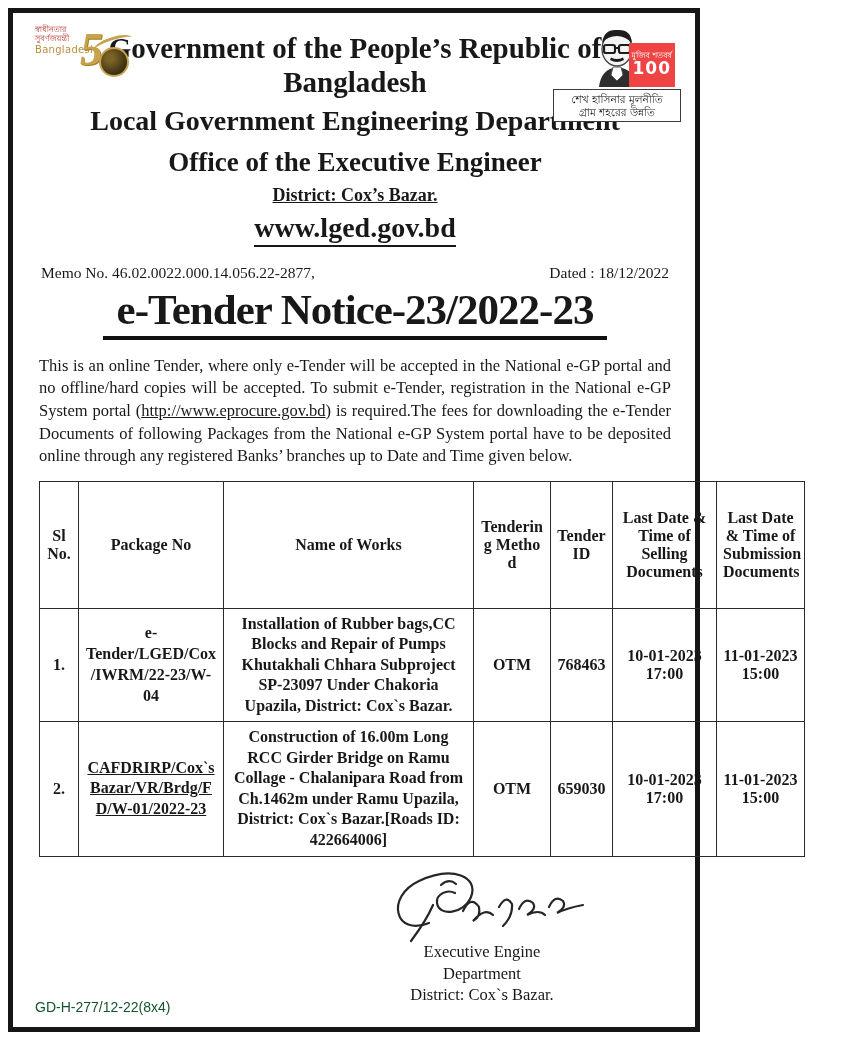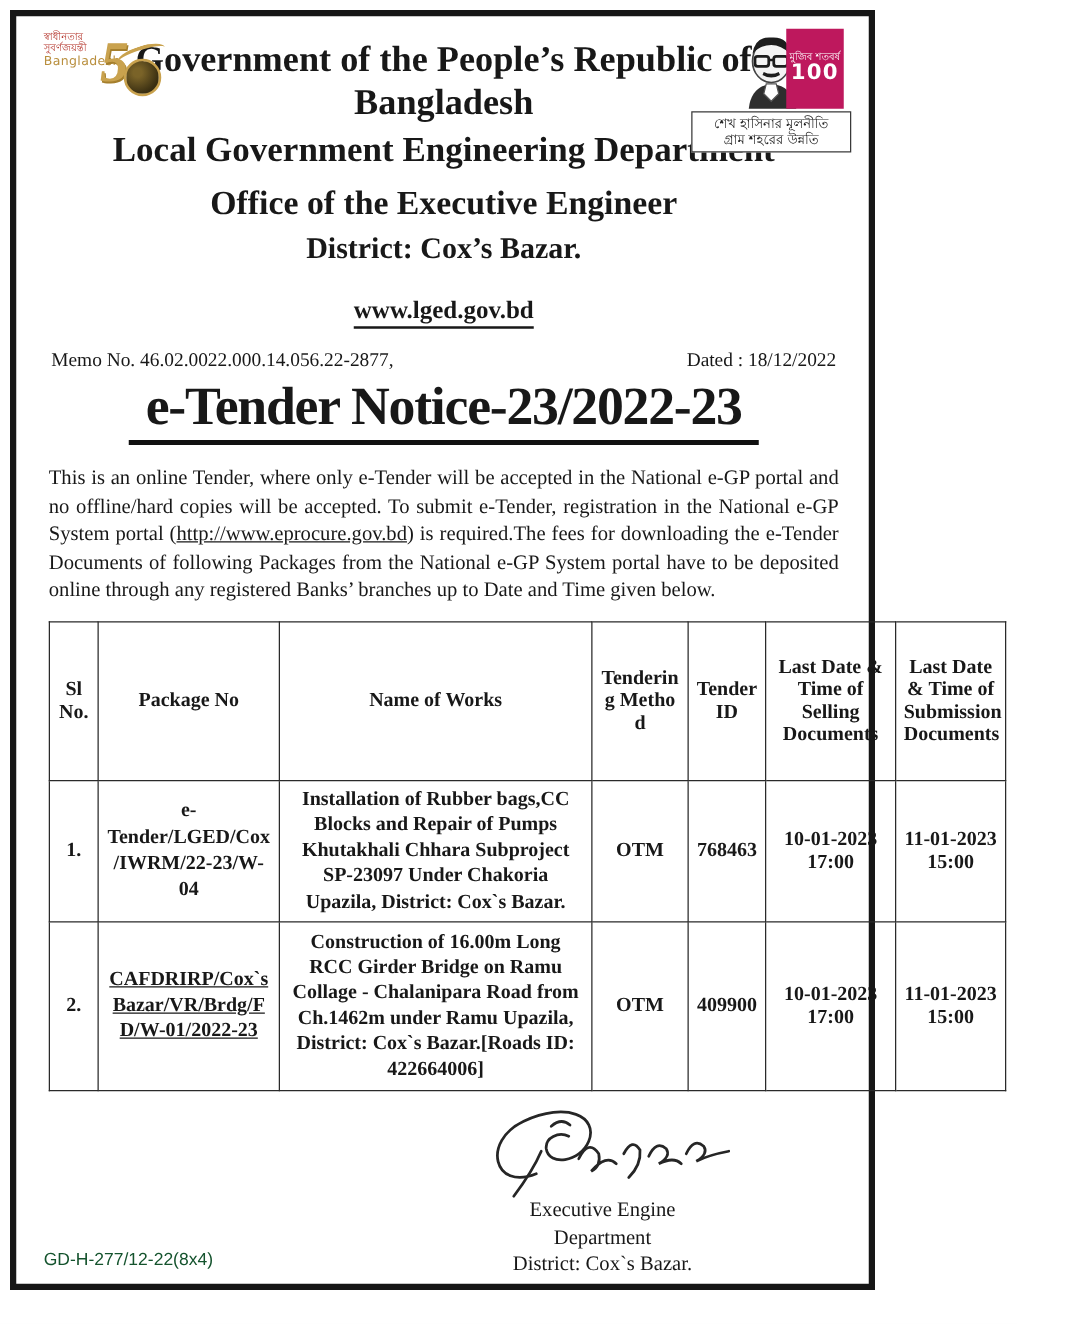--- a/index.html
+++ b/index.html
@@ -17,42 +17,42 @@
     width: 692px; height: 1024px;
     border: 5px solid #161616;
     padding: 10px 24px 0 26px;
   }
   
   .header { position: relative; text-align: center; padding-top: 8px; }
   .org-line { font-weight: bold; line-height: 1.18; }
   .org-1 { font-size: 29px; }
   .org-2 { font-size: 28px; margin-top: 5px; }
   .org-3 { font-size: 27px; margin-top: 10px; }
-  .org-4 { font-size: 24px; margin-top: 6px; }
-  .website { display: inline-block; font-size: 20px; font-weight: bold; margin-top: 23px;
+  .org-4 { font-size: 18px; margin-top: 6px; text-decoration: underline; }
+  .website { display: inline-block; font-size: 28px; font-weight: bold; margin-top: 5px;
              border-bottom: 2px solid #181818; padding-bottom: 1px; }
   
   .logo50 { position: absolute; left: -4px; top: 2px; width: 96px; height: 72px; text-align: left; }
   .logo50 .bn-small { font-size: 8px; color: #b5372e; line-height: 1.15; width: 58px;
                       font-family: "DejaVu Sans", sans-serif; }
   .logo50 .brand { font-size: 10px; color: #b98f3e; letter-spacing: .3px; margin-top: 1px;
                    font-family: "DejaVu Sans", sans-serif; }
   .logo50 .big5 { position: absolute; right: 28px; top: 2px; font-size: 46px; line-height: 1;
                   font-style: italic; font-weight: bold; color: #c9a24e;
                   text-shadow: 1px 1px 0 #a57f2c; }
   .logo50 .globe { position: absolute; right: 2px; top: 22px; width: 30px; height: 30px;
                    border-radius: 50%; border: 2px solid #c9a24e;
                    background: radial-gradient(circle at 35% 35%, #7a6328 15%, #3a2f12 70%); }
   .logo50 .swoosh { position: absolute; right: -2px; top: 12px; width: 40px; height: 14px;
                     border-top: 3px solid #c9a24e; border-radius: 50%; transform: rotate(-18deg); }
   
   .mujib { position: absolute; right: -10px; top: 0; width: 128px; text-align: center; }
   .mujib .portrait-wrap { position: relative; height: 66px; }
-  .mujib .m100 { position: absolute; right: 6px; bottom: 2px; background: #be185d; color: #fff;
-                 font-size: 8px; line-height: 1.05; padding: 19px 3px;
+  .mujib .m100 { position: absolute; right: 6px; bottom: 2px; background: #ef4444; color: #fff;
+                 font-size: 8px; line-height: 1.05; padding: 9px 3px;
                  font-family: "DejaVu Sans", sans-serif; }
   .mujib .m100 .hundred { font-size: 17px; font-weight: bold; letter-spacing: 1px; display: block; }
   .principles-box { border: 1.5px solid #3a3a3a; background: #fff; padding: 3px 4px 2px;
                     font-size: 10.5px; line-height: 1.25; color: #222;
                     font-family: "DejaVu Sans", sans-serif; }
   
   .memo-row { display: flex; justify-content: space-between; margin-top: 17px;
               font-size: 15.5px; padding: 0 2px; }
   .title-wrap { text-align: center; margin-top: 4px; }
   .notice-title { display: inline-block; font-size: 43px; font-weight: bold; letter-spacing: -1px;
@@ -165,21 +165,21 @@
         <td>OTM</td>
         <td class="td-id">768463</td>
         <td>10-01-2023 17:00</td>
         <td>11-01-2023 15:00</td>
       </tr>
       <tr class="r2">
         <td>2.</td>
         <td class="pkg u">CAFDRIRP/Cox`s Bazar/VR/Brdg/FD/W-01/2022-23</td>
         <td class="works">Construction of 16.00m Long RCC Girder Bridge on Ramu Collage - Chalanipara Road from Ch.1462m under Ramu Upazila, District: Cox`s Bazar.[Roads ID: 422664006]</td>
         <td>OTM</td>
-        <td class="td-id">409900</td>
+        <td class="td-id">659030</td>
         <td>10-01-2023 17:00</td>
         <td>11-01-2023 15:00</td>
       </tr>
     </tbody>
       </table>
 
 
     <div class="sig-block">
       <svg class="sig-scribble" width="230" height="82" viewBox="0 0 230 82">
         <g fill="none" stroke="#262626" stroke-width="2.2" stroke-linecap="round">

